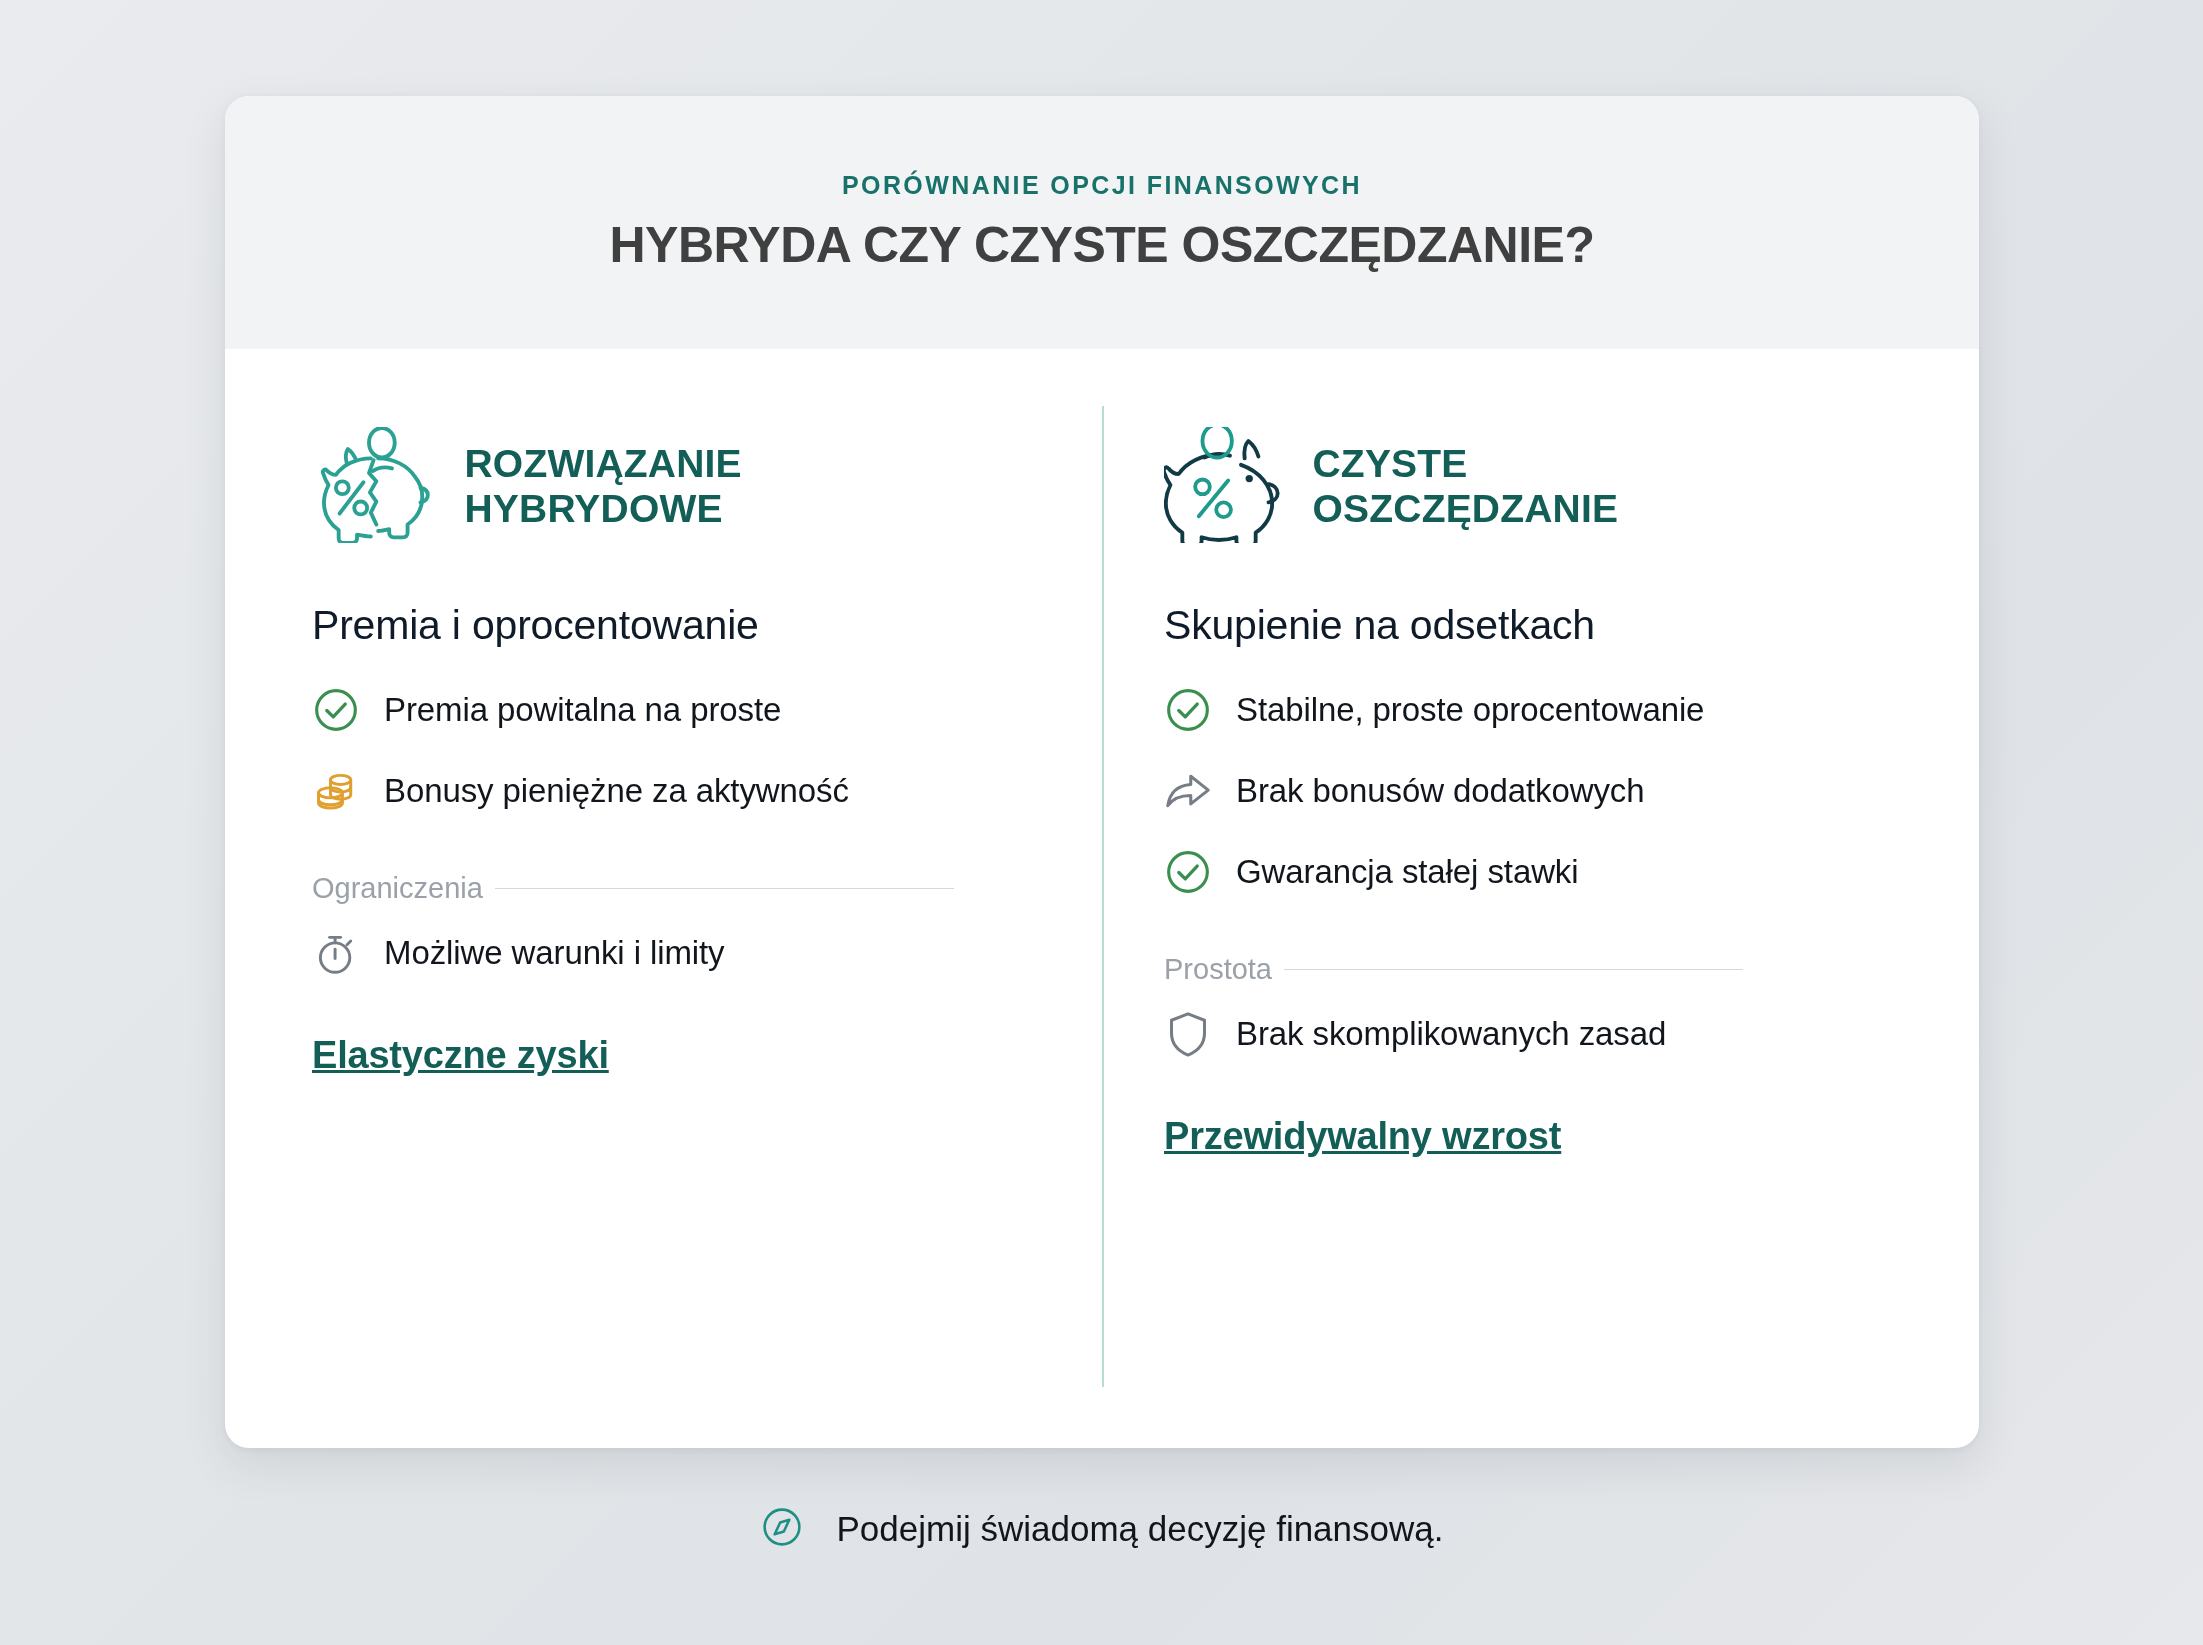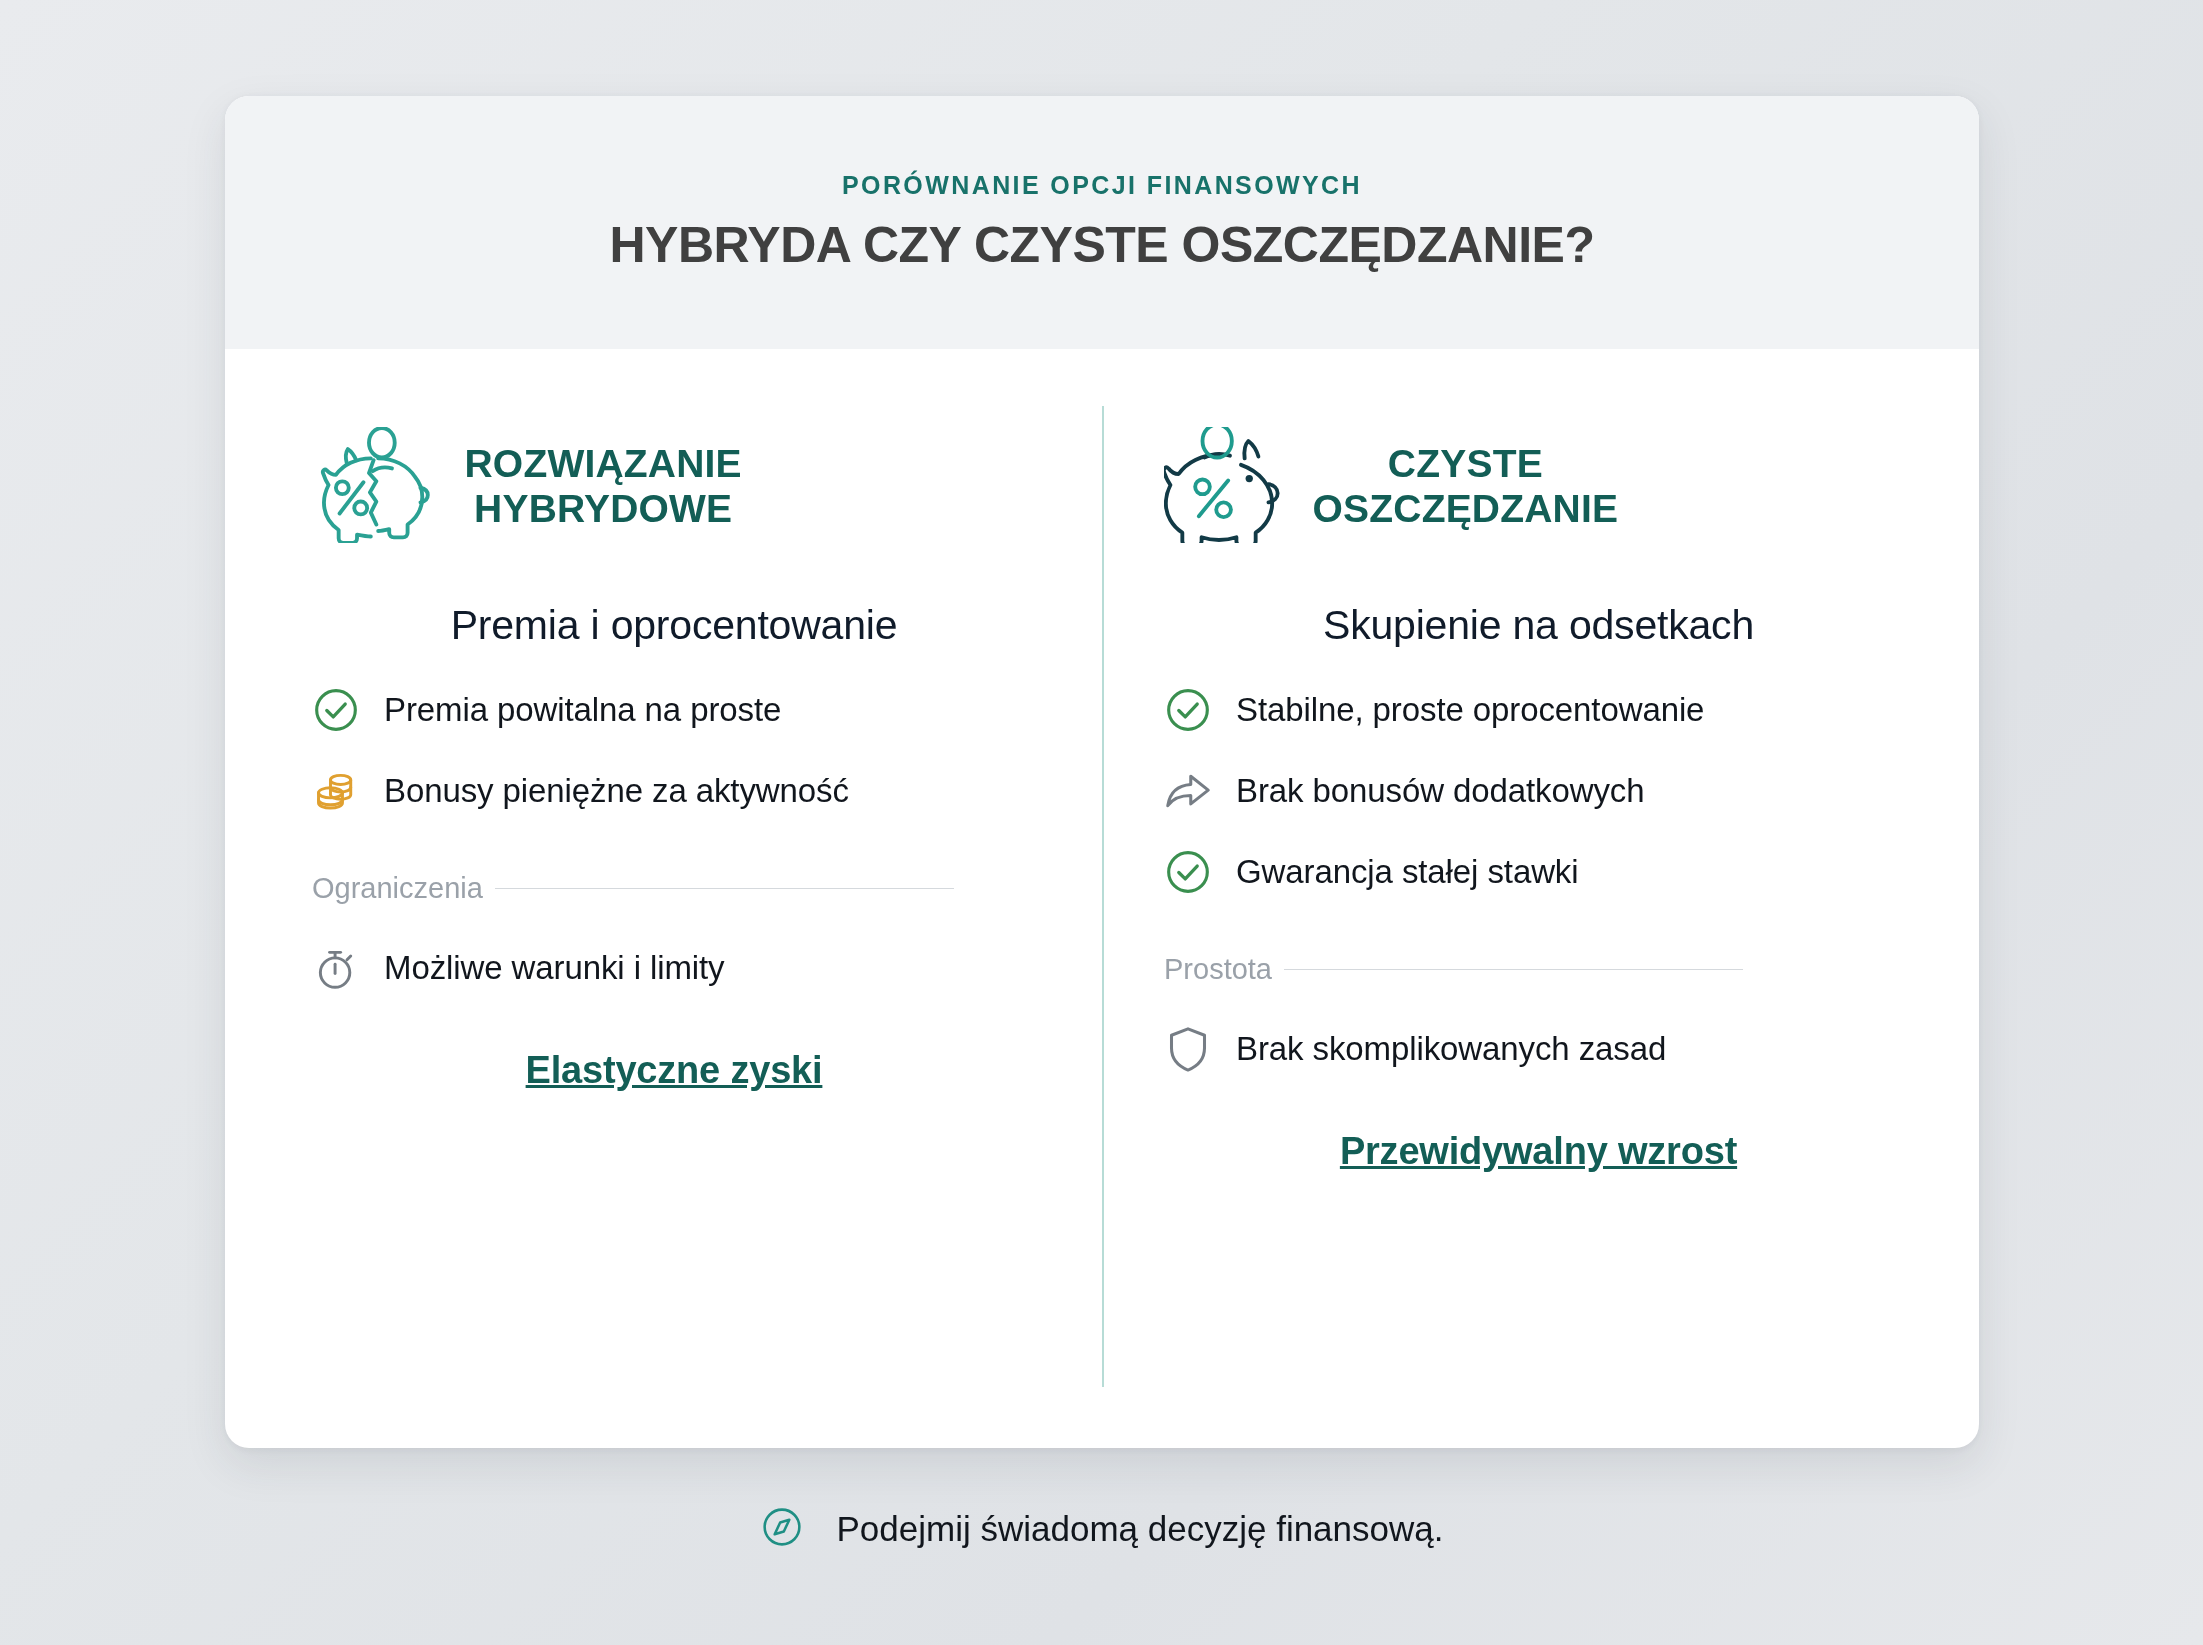--- a/index.html
+++ b/index.html
@@ -11,21 +11,20 @@
     height: 1646px;
     font-family: "Liberation Sans", sans-serif;
     background: linear-gradient(135deg, #e9ebee 0%, #e3e6e9 40%, #dfe2e6 70%, #e6e8eb 100%);
     overflow: hidden;
   }
 
   .stage {
     position: relative;
     width: 2204px;
     height: 1576px;
-    text-align: center;
   }
 
   
   .card {
     position: absolute;
     left: 225px;
     top: 96px;
     width: 1754px;
     height: 1352px;
     background: #ffffff;
@@ -153,21 +152,21 @@
     white-space: nowrap;
   }
   .section-rule .line {
     flex: 1 1 auto;
     height: 1.8px;
     background: #d5d9dd;
     max-width: 459px;
   }
 
   .limit-list {
-    margin-top: 39px;
+    margin-top: 24px;
     display: flex;
     flex-direction: column;
     gap: 31px;
   }
 
   
   .verdict {
     margin-top: 57px;
     font-size: 38px;
     font-weight: bold;

